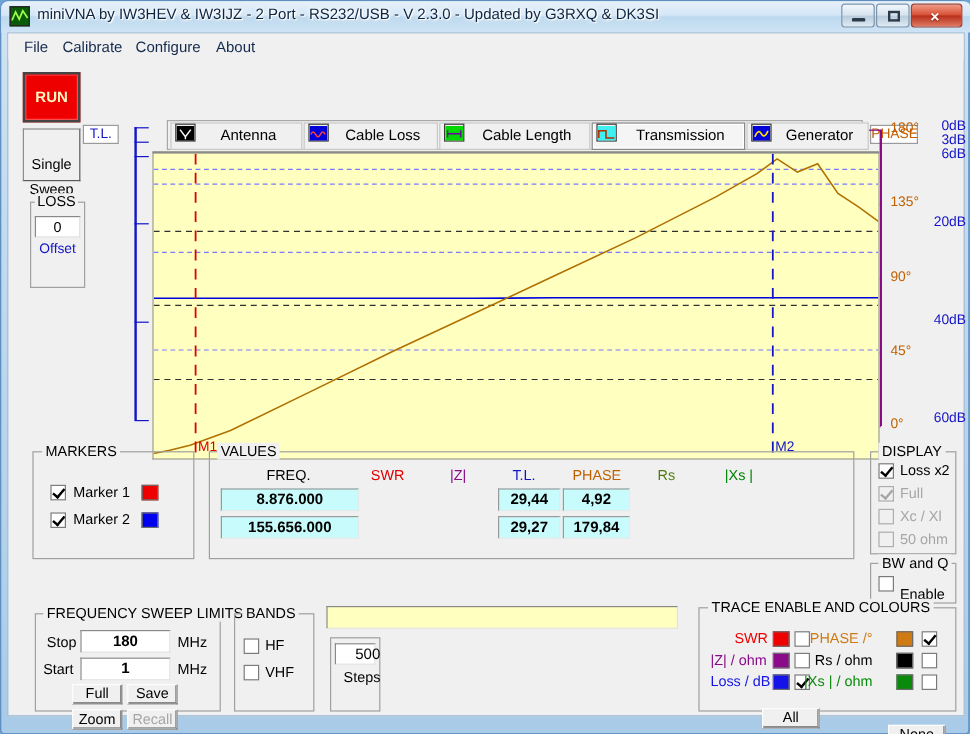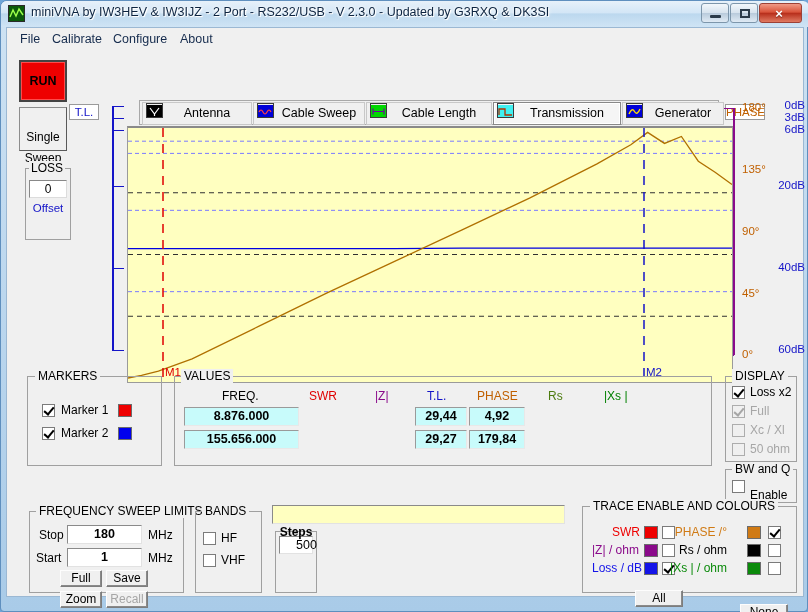--- a/index.html
+++ b/index.html
@@ -63,21 +63,21 @@
     white-space:nowrap;
   }
 
   
   #topsec{position:absolute;left:0;top:22px;width:798px;height:300px;}
 
   
   #run-btn{
     position:absolute;left:12px;top:10px;width:48px;height:42px;
     background:#ee0000;border:2px solid #444;box-sizing:border-box;
-    color:#000000;font-size:12.5px;font-weight:bold;text-align:center;line-height:38px;
+    color:#fef9c3;font-size:12.5px;font-weight:bold;text-align:center;line-height:38px;
     box-shadow:inset 0 0 0 1px #ff4b4b;
   }
   #single-sweep{
     position:absolute;left:12px;top:57px;width:48px;height:44px;
     background:#f0f0f0;border:1px solid #8d8d8d;box-sizing:border-box;
     border-right-color:#5a5a5a;border-bottom-color:#5a5a5a;
     font-size:12px;color:#000000;text-align:center;line-height:21px;padding-top:19px;
   }
   #loss-group{
     position:absolute;left:18px;top:118px;width:46px;height:72px;
@@ -187,21 +187,21 @@
     background:#ffffc0;border:1px solid #8a8a8a;box-sizing:border-box;
     border-right-color:#e2e2e2;border-bottom-color:#e2e2e2;
   }
   #steps-box{position:absolute;left:268px;top:503px;width:42px;height:62px;border:1px solid #a0a0a0;box-sizing:border-box;}
   #steps-value{
     position:absolute;left:272px;top:508px;width:34px;height:18px;
     background:#fff;border:1px solid #8a8a8a;box-sizing:border-box;
     border-right-color:#e2e2e2;border-bottom-color:#e2e2e2;
     font-size:12.5px;font-weight:normal;text-align:center;line-height:16px;color:#000;padding-left:16px;
   }
-  #steps-label{position:absolute;left:268px;top:497px;width:42px;text-align:center;font-size:12px;color:#000;font-weight:bold;}
+  #steps-label{position:absolute;left:268px;top:529px;width:42px;text-align:right;font-size:12px;color:#000;}
   .trlabel{position:absolute;font-size:12px;white-space:nowrap;}
 </style>
 </head>
 <body>
 
 <div id="window">
 
   <div id="titlebar">
     <div id="app-icon">
       <svg width="15" height="15" viewBox="0 0 15 15">
@@ -280,21 +280,21 @@
                 <rect width="15" height="13" fill="#000"></rect>
                 <path d="M3 3 L7.5 9 L12 3 M7.5 9 L7.5 11" stroke="#fff" stroke-width="1.2" fill="none"></path>
               </svg></span>
             <span class="tlabel">Antenna</span>
           </div>
           <div class="tab" style="left: 113px; width: 112px;">
             <span class="tico"><svg width="15" height="13">
                 <rect width="15" height="13" fill="#0000d8"></rect>
                 <path d="M1 7 q2 -4 4 0 t4 0 t4 0" stroke="#ff4040" stroke-width="1.2" fill="none"></path>
               </svg></span>
-            <span class="tlabel">Cable Sweep</span>
+            <span class="tlabel">Cable Loss</span>
           </div>
           <div class="tab" style="left: 226px; width: 126px;">
             <span class="tico"><svg width="15" height="13">
                 <rect width="15" height="13" fill="#00d800"></rect>
                 <path d="M2 6.5 h11 M2 3.5 v6 M13 3.5 v6" stroke="#7000a0" stroke-width="1.2"></path>
               </svg></span>
             <span class="tlabel">Cable Length</span>
           </div>
           <div class="tab sel" style="left: 353px; width: 128px;">
             <span class="tico"><svg width="15" height="13">

